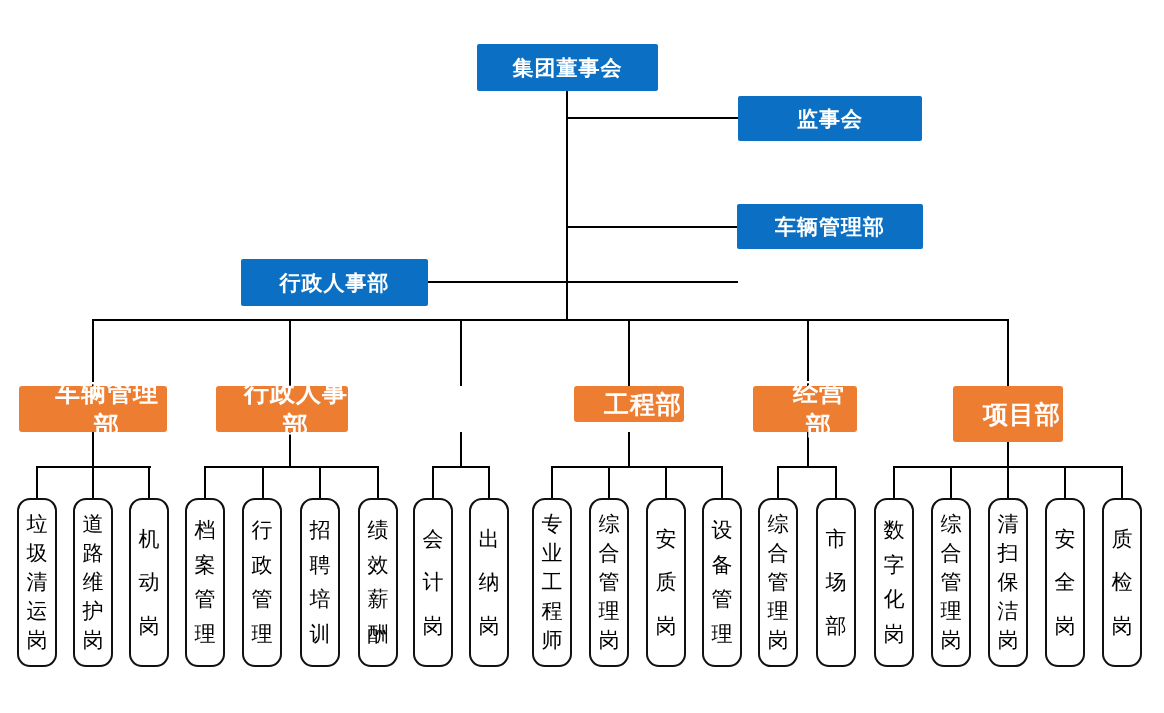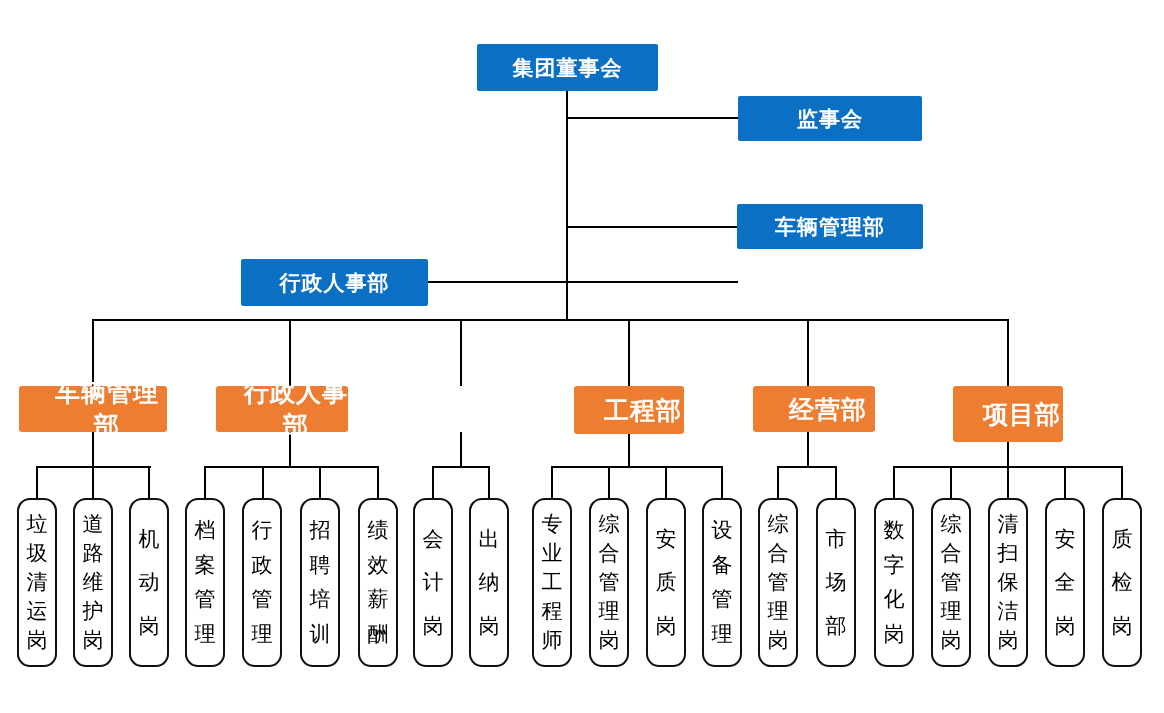--- a/index.html
+++ b/index.html
@@ -108,22 +108,22 @@
   <div class="line v" style="left:1064px;top:466px;height:32px"></div>
   <div class="line v" style="left:1121px;top:466px;height:32px"></div>
 
   <div class="node blue" style="left:477px;top:44px;width:181px;height:47px">集团董事会</div>
   <div class="node blue" style="left:738px;top:96px;width:184px;height:45px">监事会</div>
   <div class="node blue" style="left:737px;top:204px;width:186px;height:45px">车辆管理部</div>
   <div class="node blue" style="left:241px;top:259px;width:187px;height:47px">行政人事部</div>
 
   <div class="node orange" style="left:19px;top:386px;width:148px;height:46px">车辆管理部</div>
   <div class="node orange" style="left:216px;top:386px;width:132px;height:46px">行政人事部</div>
-  <div class="node orange" style="left:574px;top:386px;width:110px;height:48px">工程部</div>
-  <div class="node orange" style="left:753px;top:386px;width:122px;height:46px">经营部</div>
+  <div class="node orange" style="left:574px;top:386px;width:110px;height:36px">工程部</div>
+  <div class="node orange" style="left:753px;top:386px;width:104px;height:46px">经营部</div>
   <div class="node orange" style="left:953px;top:386px;width:110px;height:56px">项目部</div>
 
   <div class="node pos" style="left:17px;top:498px;width:40px;height:169px">
       <span>垃</span>
       <span>圾</span>
       <span>清</span>
       <span>运</span>
       <span>岗</span>
     </div>
   <div class="node pos" style="left:73px;top:498px;width:40px;height:169px">

